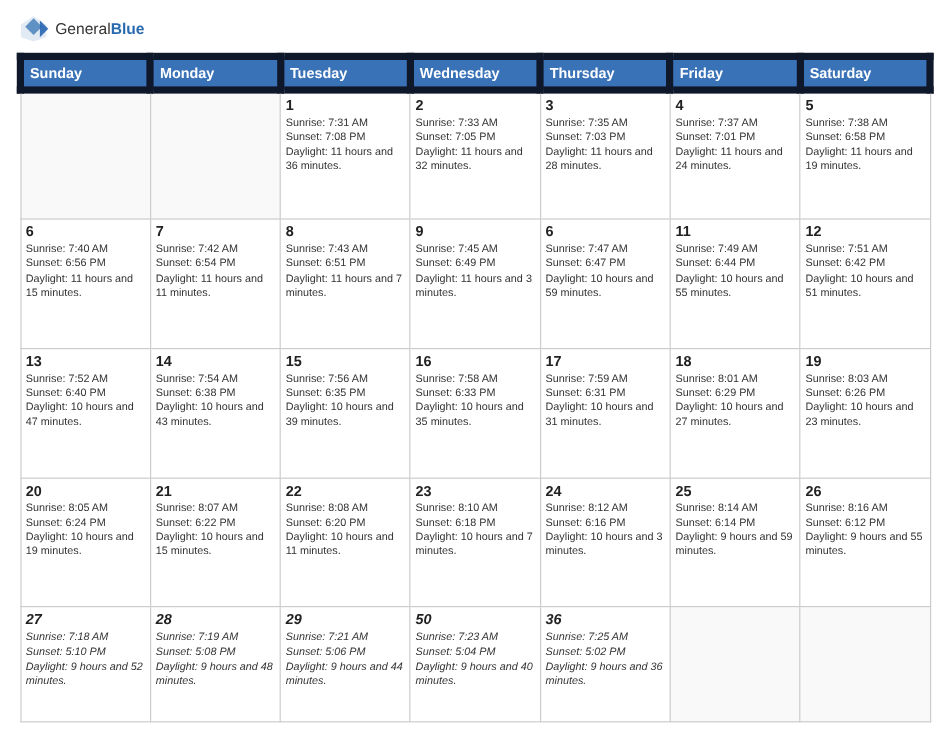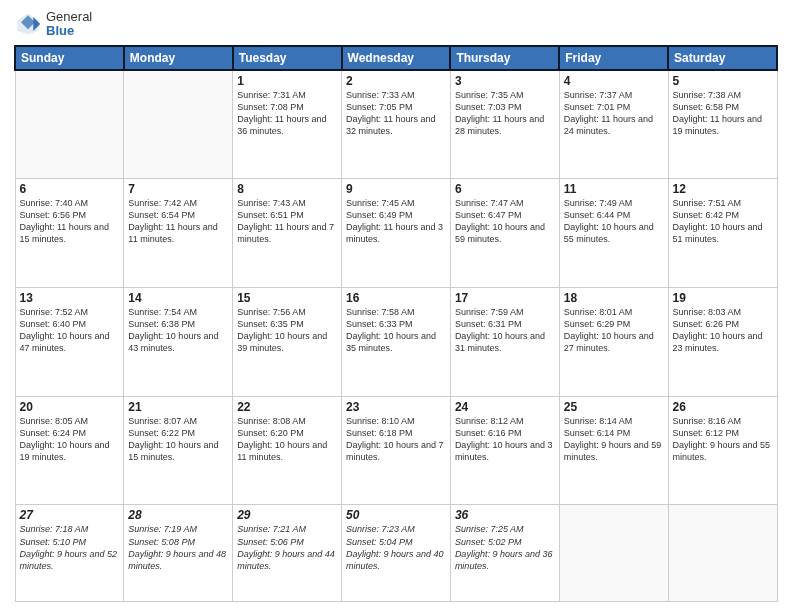--- a/index.html
+++ b/index.html
@@ -23,21 +23,21 @@
       align-items: flex-start;
       margin-bottom: 6px;
     }
     .logo {
       display: flex;
       align-items: center;
       gap: 4px;
     }
     .logo-text {
       display: flex;
-      flex-direction: column;
+      flex-direction: row;
       line-height: 1.1;
     }
     .logo-general {
       font-size: 13px;
       color: #333;
       font-weight: normal;
     }
     .logo-blue {
       font-size: 13px;
       color: #2a6bb0;
@@ -65,21 +65,21 @@
       border-collapse: collapse;
       flex: 1;
     }
     .calendar th {
       background: #3a72b8;
       color: #fff;
       font-size: 12px;
       padding: 4px 5px;
       text-align: left;
       font-weight: bold;
-      border: 2px solid #0f172a;
+      border: 6px solid #0f172a;
     }
     .calendar td {
       border: 1px solid #ccc;
       vertical-align: top;
       padding: 3px 4px;
       font-size: 9.5px;
       color: #333;
       width: calc(100% / 7);
       height: 88px;
     }

